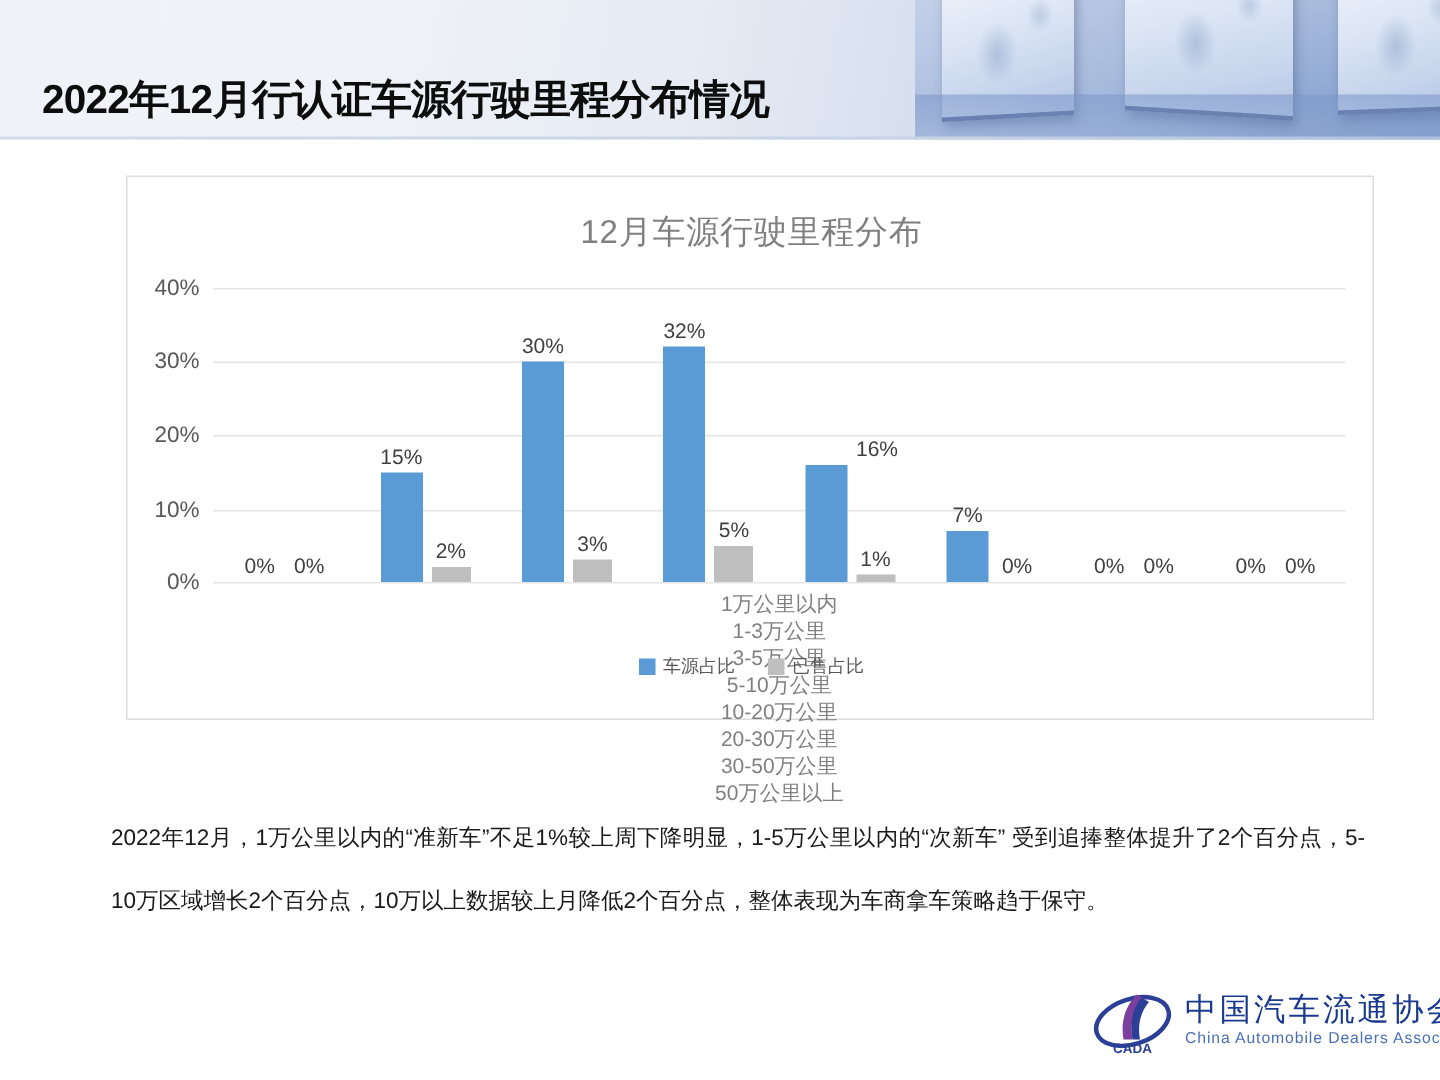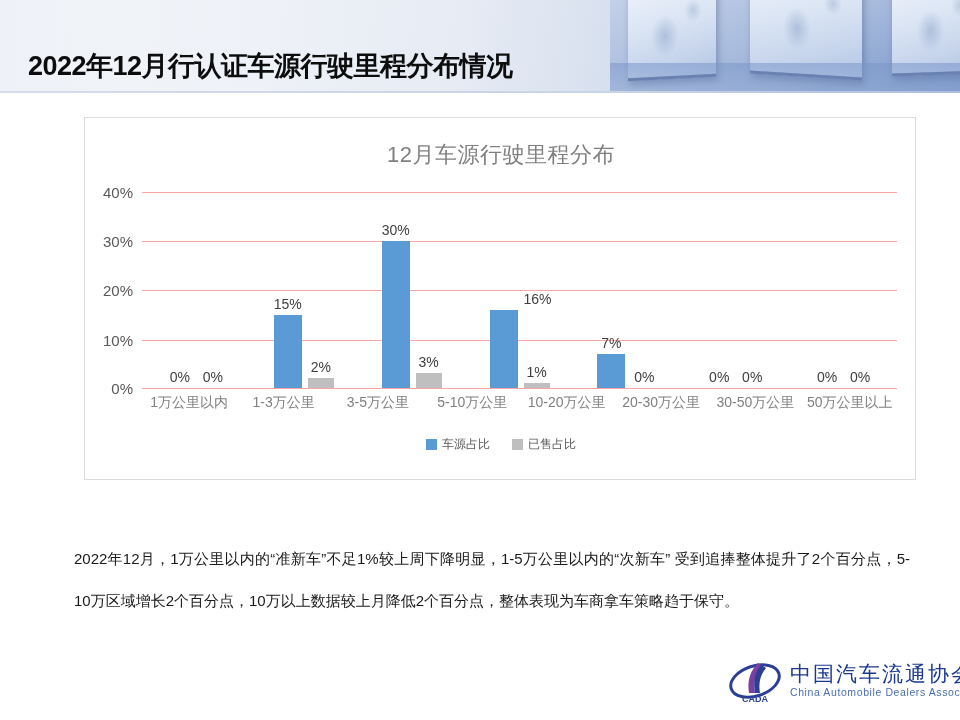--- a/index.html
+++ b/index.html
@@ -100,21 +100,21 @@
 
   
   .plot {
     position: absolute;
     left: 57px; top: 74px;
     width: 755px; height: 196px;
   }
   .gridline {
     position: absolute;
     left: 0; width: 755px; height: 1px;
-    background: #fca5a5;
+    background: #e5e5e5;
   }
   .axis-label {
     position: absolute;
     right: 100%;
     margin-right: 9px;
     transform: translateY(-50%);
     font-size: 15px;
     color: #595959;
     white-space: nowrap;
   }
@@ -151,20 +151,21 @@
     font-size: 14px;
     color: #404040;
     white-space: nowrap;
   }
 
   .x-labels {
     position: absolute;
     left: 57px; top: 276px;
     width: 755px;
     display: flex;
+    flex-direction: column;
   }
   .x-label {
     flex: 1 1 0;
     text-align: center;
     font-size: 14px;
     color: #808080;
     white-space: nowrap;
   }
 
   .legend {
@@ -289,20 +290,32 @@
       </div>
       <div class="cat-col">
         <div class="bars">
           <div class="bar-wrap">
             <div class="bar-value" style="bottom: 150px;">30%</div>
             <div class="bar blue" style="height: 147px;"></div>
           </div>
           <div class="bar-wrap">
             <div class="bar-value" style="bottom: 17.7px;">3%</div>
             <div class="bar gray" style="height: 14.7px;"></div>
+          </div>
+        </div>
+      </div>
+      <div class="cat-col">
+        <div class="bars">
+          <div class="bar-wrap">
+            <div class="bar-value" style="bottom: 159.8px;">32%</div>
+            <div class="bar blue" style="height: 156.8px;"></div>
+          </div>
+          <div class="bar-wrap">
+            <div class="bar-value" style="bottom: 27.5px;">5%</div>
+            <div class="bar gray" style="height: 24.5px;"></div>
           </div>
         </div>
       </div>
       <div class="cat-col">
         <div class="bars">
           <div class="bar-wrap">
             <div class="bar-value" style="bottom: 81.4px; margin-left: 34px;">16%</div>
             <div class="bar blue" style="height: 78.4px;"></div>
           </div>
           <div class="bar-wrap">

